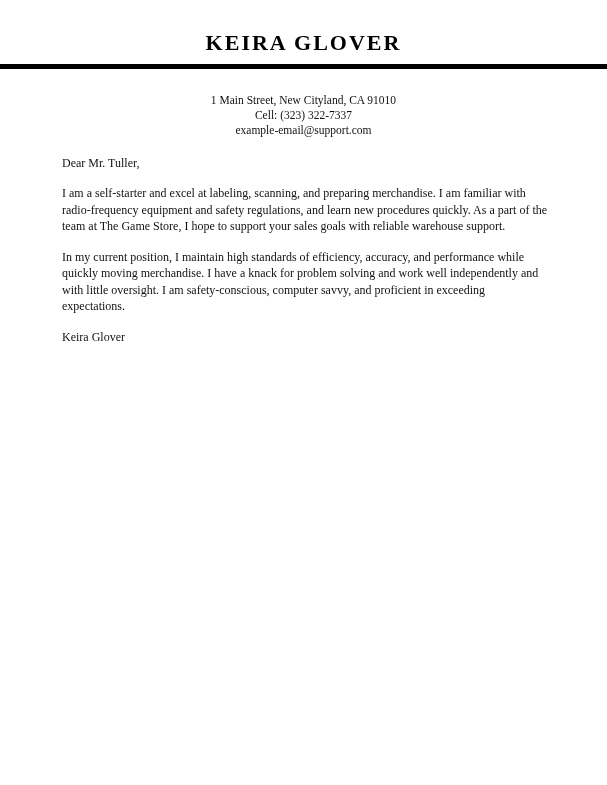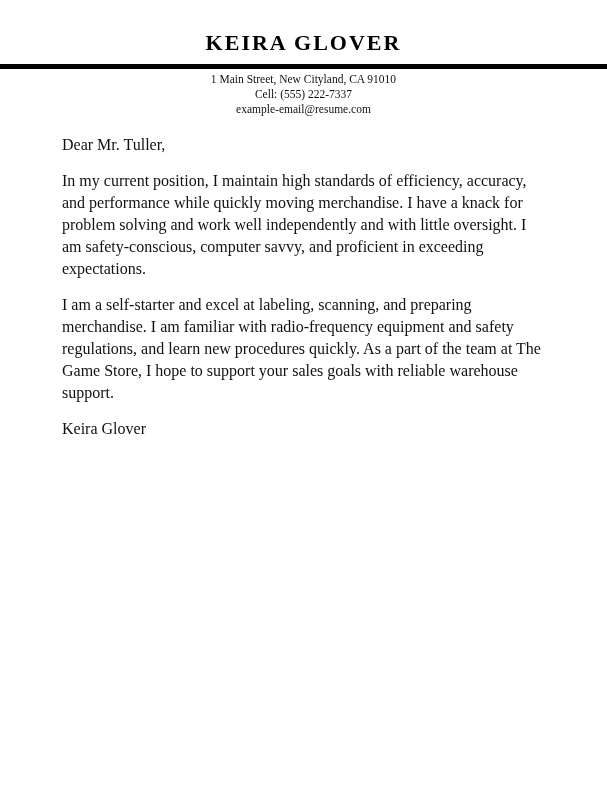--- a/index.html
+++ b/index.html
@@ -27,29 +27,29 @@
     letter-spacing: 2px;
     color: #000000;
   }
   .rule-bar {
     width: 100%;
     height: 5px;
     background: #000000;
     margin: 8px auto 0 auto;
   }
   .contact-block {
-    margin-top: 3px;
+    margin-top: 24px;
     text-align: center;
     font-size: 11.5px;
     line-height: 1.32;
     color: #111111;
   }
   .letter-body {
     margin: 16px 58px 0 62px;
-    font-size: 16px;
+    font-size: 12px;
     line-height: 1.38;
     text-align: left;
     color: #111111;
   }
   .letter-body p {
     margin: 0 0 14px 0;
   }
   .salutation {
     margin-bottom: 14px;
   }
@@ -64,31 +64,31 @@
 </head>
 <body>
 
 <div class="page">
 
   <div class="letter-header">
     <div class="name">KEIRA GLOVER</div>
     <div class="rule-bar"></div>
     <div class="contact-block">
       <div>1 Main Street, New Cityland, CA 91010</div>
-      <div>Cell: (555) 222-7337</div>
-      <div>example-email@resume.com</div>
+      <div>Cell: (323) 322-7337</div>
+      <div>example-email@support.com</div>
     </div>
   </div>
 
   <div class="letter-body">
     <p class="salutation">Dear Mr. Tuller,</p>
 
 
+    <p>I am a self-starter and excel at labeling, scanning, and preparing merchandise. I am familiar with radio-frequency equipment and safety regulations, and learn new procedures quickly. As a part of the team at The Game Store, I hope to support your sales goals with reliable warehouse support.</p>
+
     <p>In my current position, I maintain high standards of efficiency, accuracy, and performance while quickly moving merchandise. I have a knack for problem solving and work well independently and with little oversight. I am safety-conscious, computer savvy, and proficient in exceeding expectations.</p>
-
-    <p>I am a self-starter and excel at labeling, scanning, and preparing merchandise. I am familiar with radio-frequency equipment and safety regulations, and learn new procedures quickly. As a part of the team at The Game Store, I hope to support your sales goals with reliable warehouse support.</p>
 
 
 
     <p class="signature">Keira Glover</p>
   </div>
 
 </div>
 
 </body></html>

